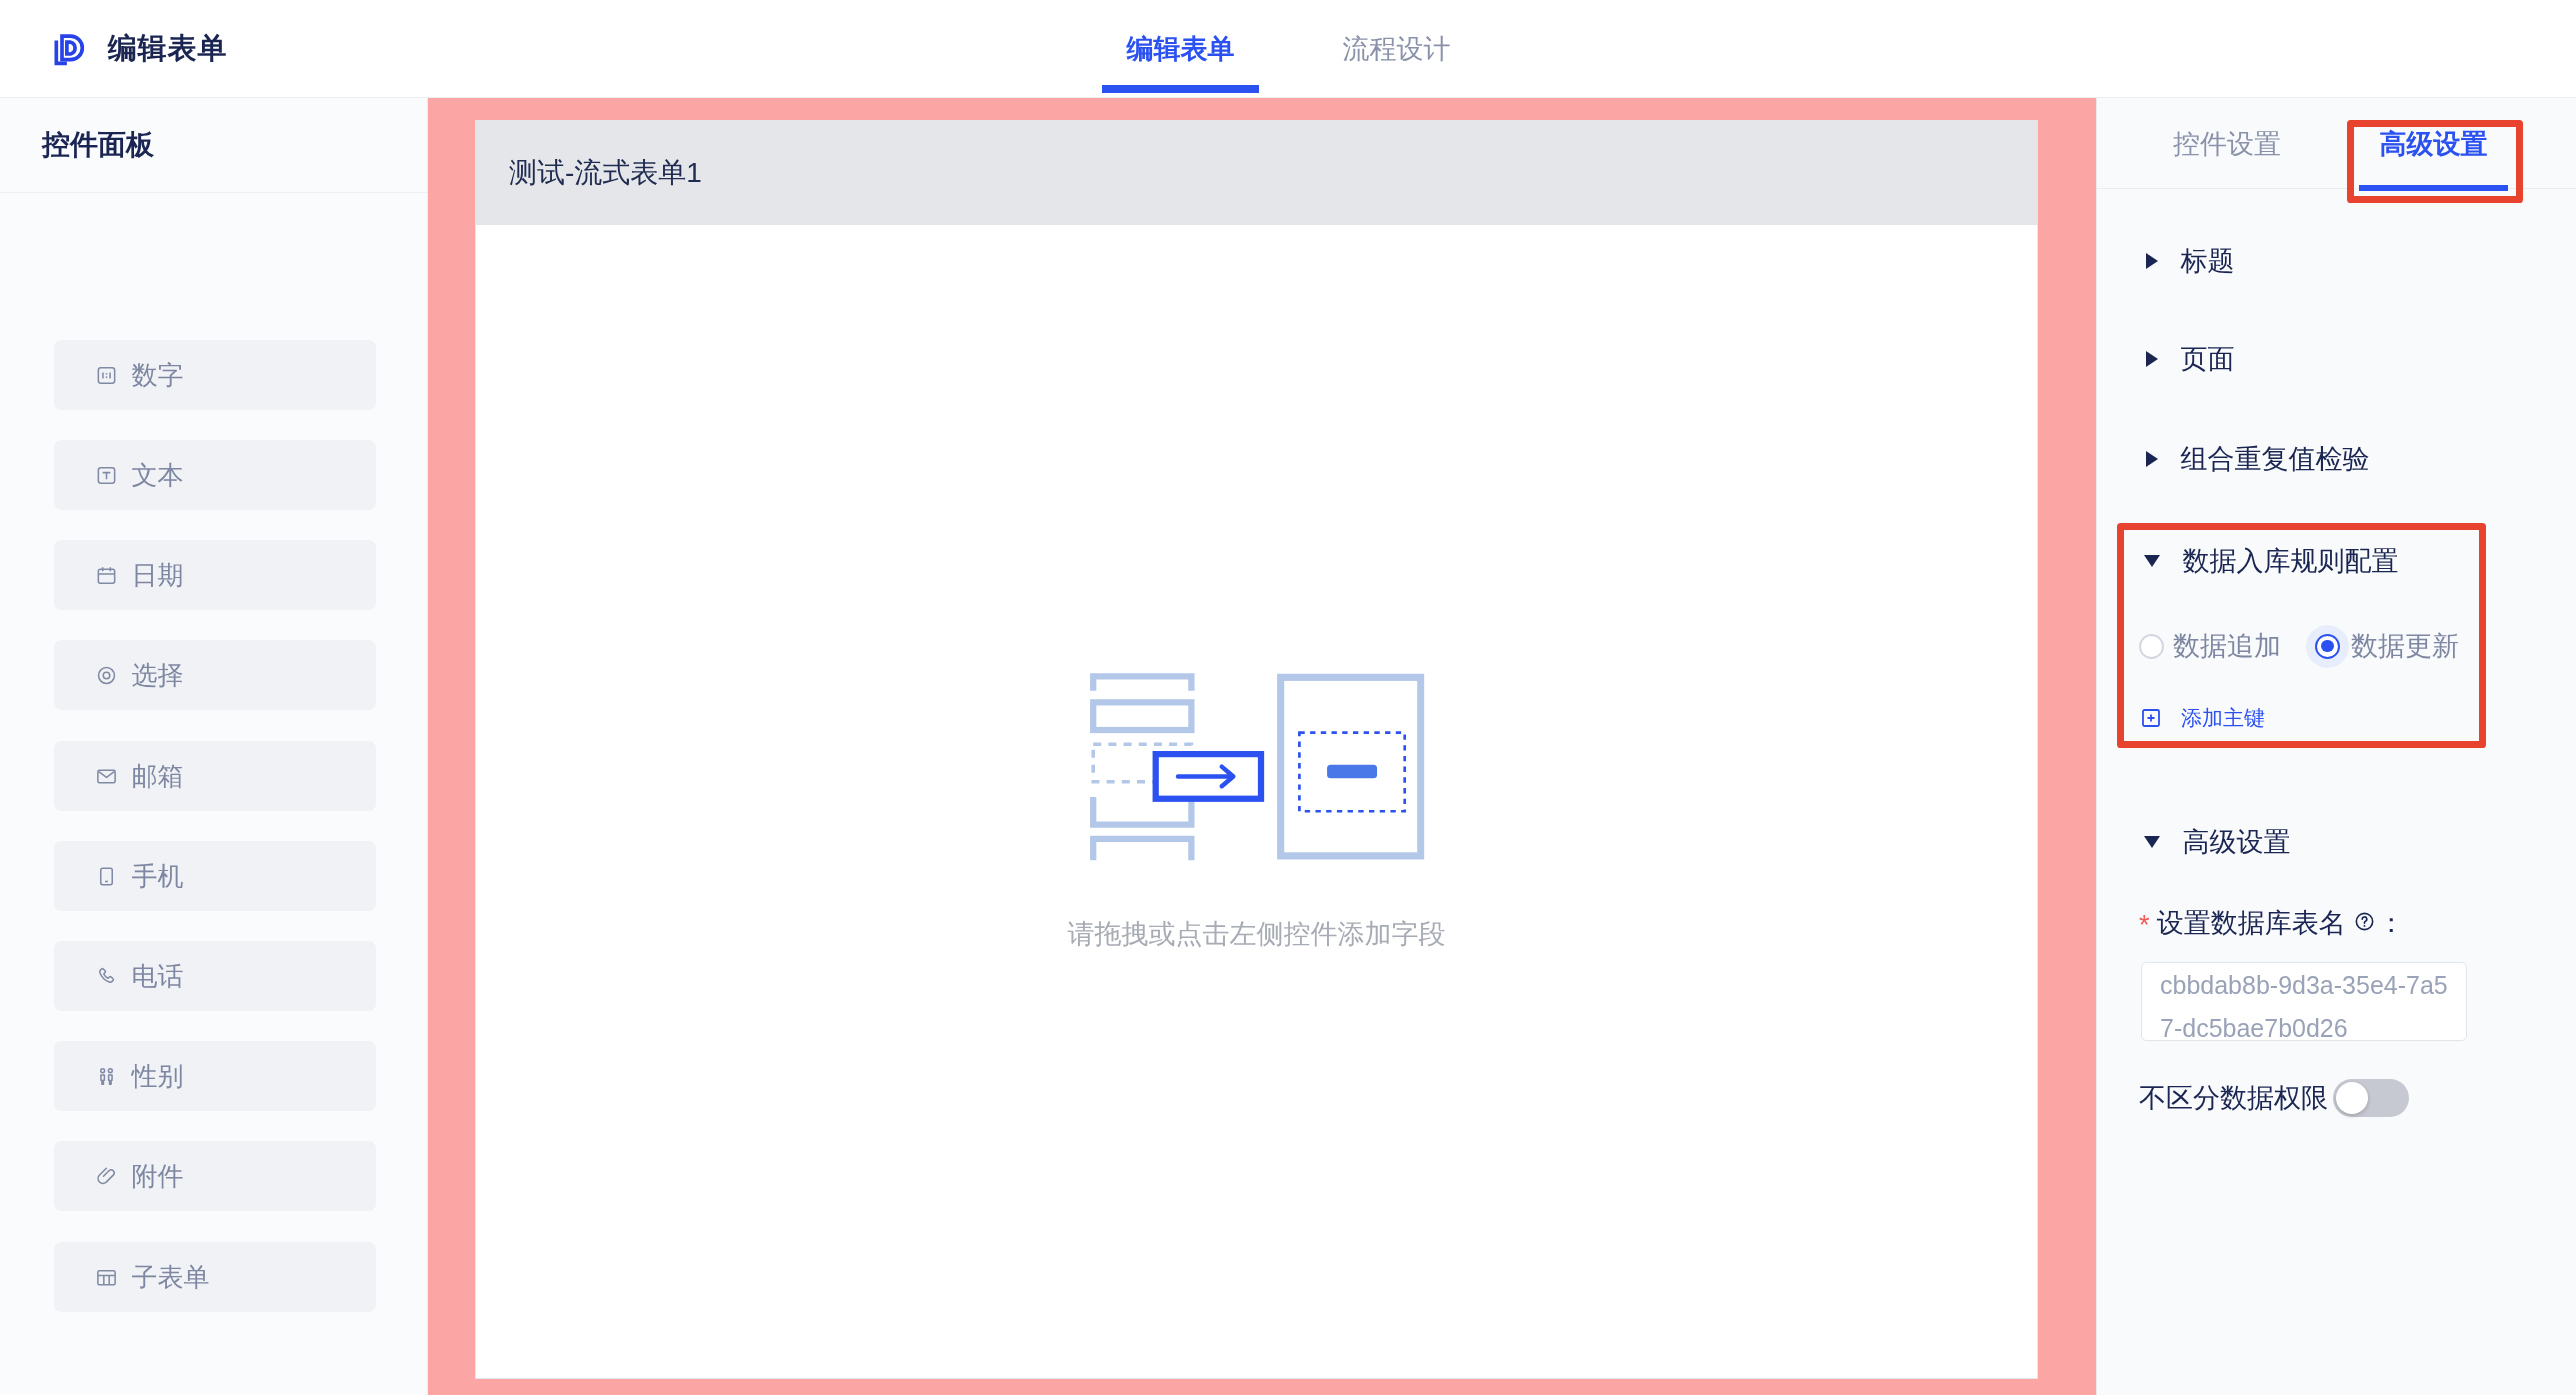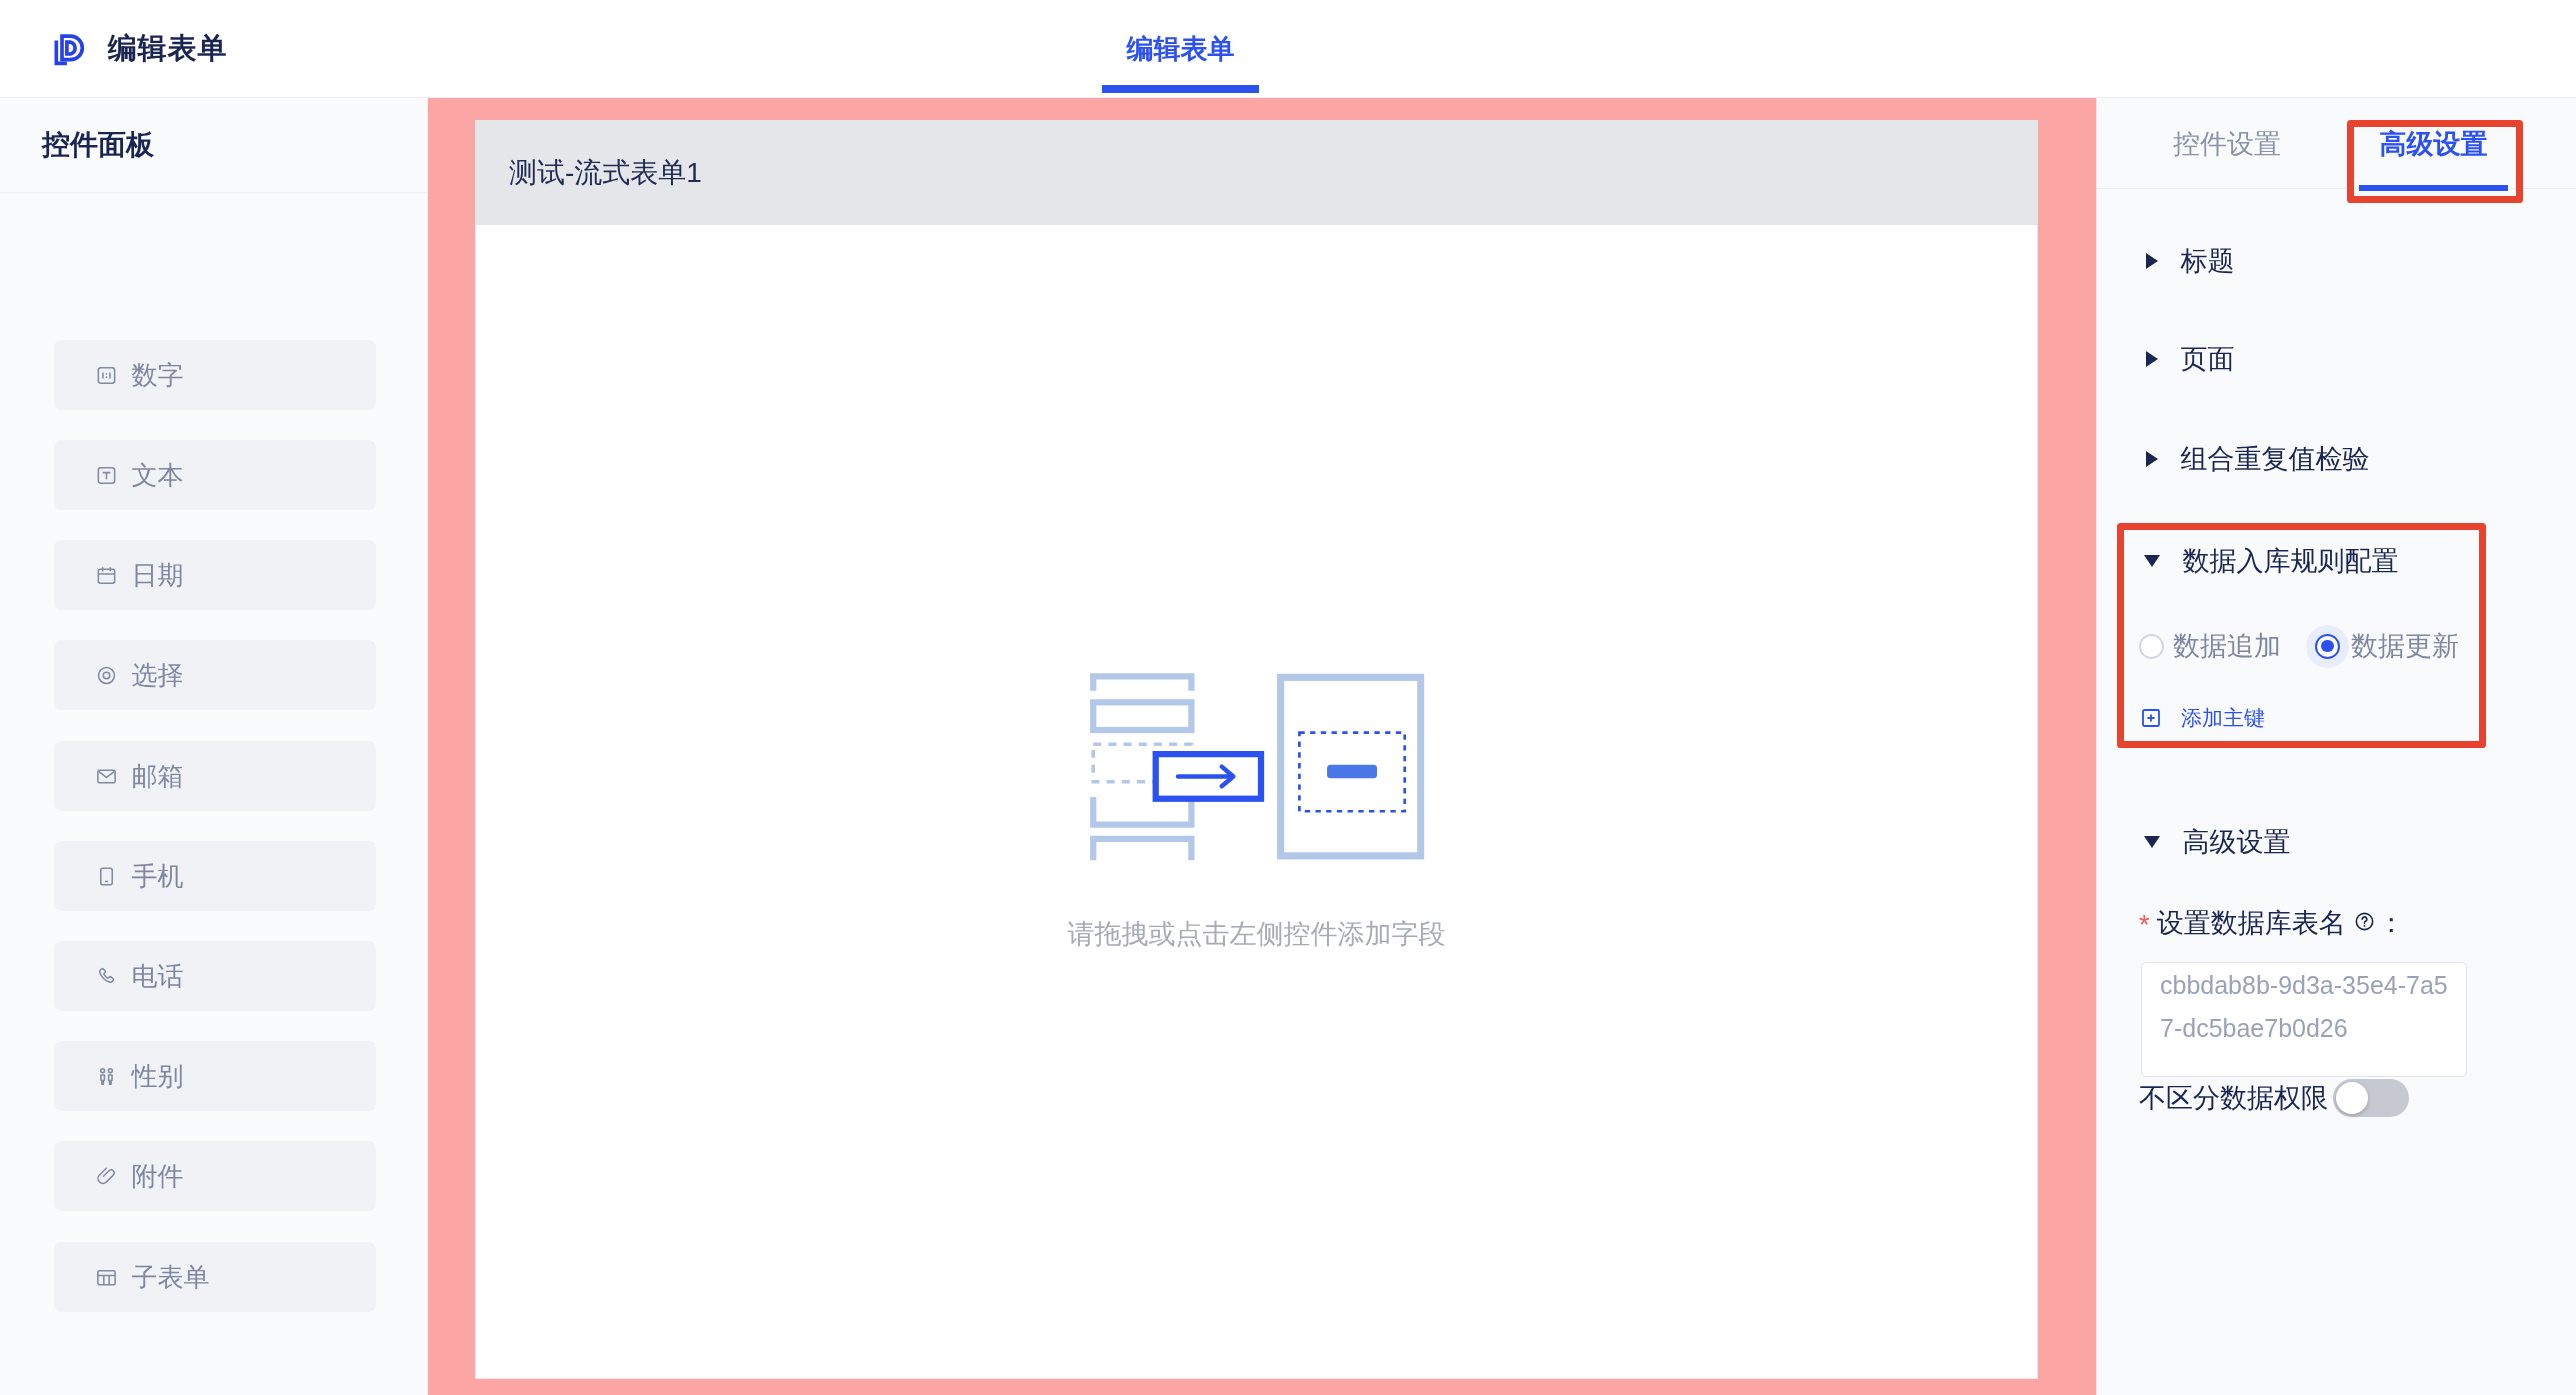--- a/index.html
+++ b/index.html
@@ -51,21 +51,21 @@
   .radio.on::after { content:""; position:absolute; left:50%; top:50%; width:12.5px; height:12.5px; margin:-6.3px 0 0 -6.3px; border-radius:50%; background:#2b51f0; }
   .radio-label { font-size:27px; color:#7e87a1; margin-left:9px; cursor:pointer; }
   .addkey-row { padding-left:42px; cursor:pointer; }
   .addkey-row svg { display:block; color:#2b51f0; }
   .addkey-label { font-size:21px; color:#2b51f0; margin-left:18px; }
   .field-label-row { padding-left:42px; }
   .req-mark { font-size:27px; color:#f05b57; margin-right:7.2px; margin-top:5.4px; }
   .field-label { font-size:27px; color:#1a2552; }
   .help-icon { margin-left:7.2px; color:#1a2552; cursor:pointer; }
   .field-colon { font-size:27px; color:#1a2552; margin-left:1.8px; }
-  .tablename-input { position:absolute; left:44px; top:864px; width:326px; height:115px; background:#fff; border:1.8px solid #e1e4ea; border-radius:5.4px; padding:0.9px 18px; font-size:25px; line-height:43px; color:#9aa2b8; word-break:break-all; overflow:hidden; cursor:text; }
+  .tablename-input { position:absolute; left:44px; top:864px; width:326px; height:79px; background:#fff; border:1.8px solid #e1e4ea; border-radius:5.4px; padding:0.9px 18px; font-size:25px; line-height:43px; color:#9aa2b8; word-break:break-all; overflow:hidden; cursor:text; }
   .toggle-row { padding-left:42px; }
   .toggle-label { font-size:27px; color:#1a2552; }
   .toggle { position:absolute; left:236px; top:8px; width:76px; height:38px; border-radius:19px; background:#c6c9d1; cursor:pointer; }
   .toggle .knob { position:absolute; left:2.7px; top:2.7px; width:32px; height:32px; border-radius:50%; background:#fff; box-shadow:0 1.8px 4.5px rgba(0,0,0,.2); }
 
   
   .annotation { position:absolute; border:7.2px solid #e8432e; border-radius:3.6px; pointer-events:none; z-index:20; }
   .anno-tab { left:250px; top:21.5px; width:176px; height:83px; }
   .anno-storage { left:19.7px; top:425px; width:369px; height:225px; }
 </style>
@@ -82,20 +82,23 @@
           <path d="M16 7.5 h10.5 a14.5 14.5 0 0 1 0 29 H16 Z"></path>
           <path d="M22 15 h4.5 a7.5 7.5 0 0 1 0 14.5 H22 Z"></path>
         </svg>
       </span>
       <span class="app-title">编辑表单</span>
     </div>
 
     <nav class="top-tabs">
       <div class="top-tab active">
           <span>编辑表单</span>
+        </div>
+      <div class="top-tab">
+          <span>流程设计</span>
         </div>
     </nav>
 
     <div class="top-actions">
       
 
       
 
       
 

